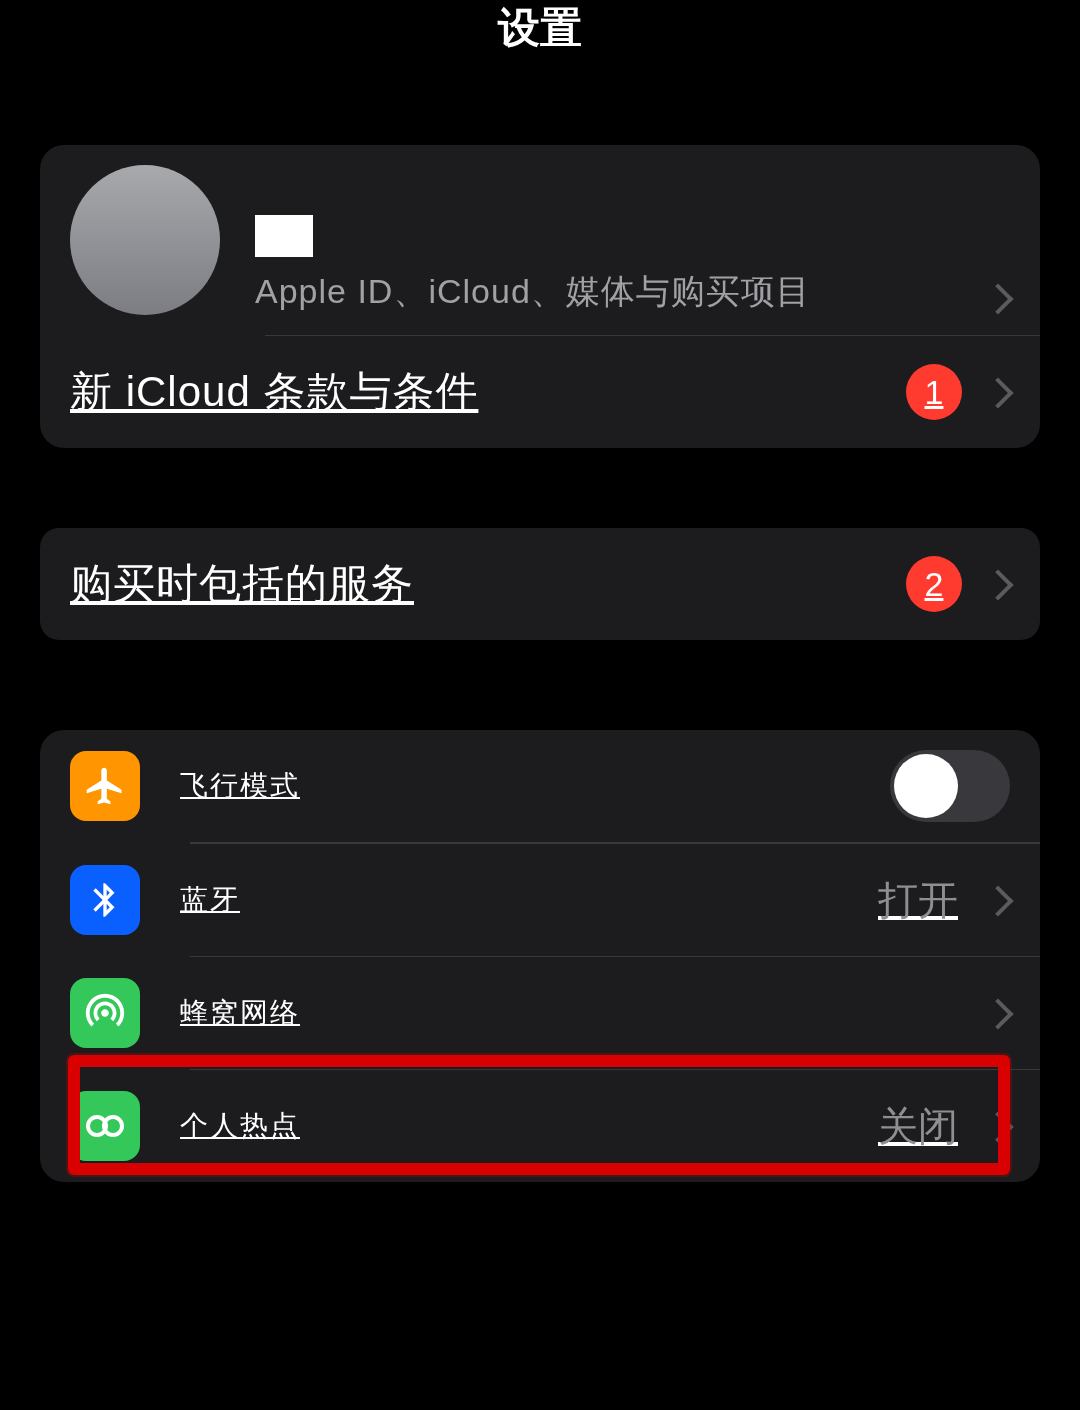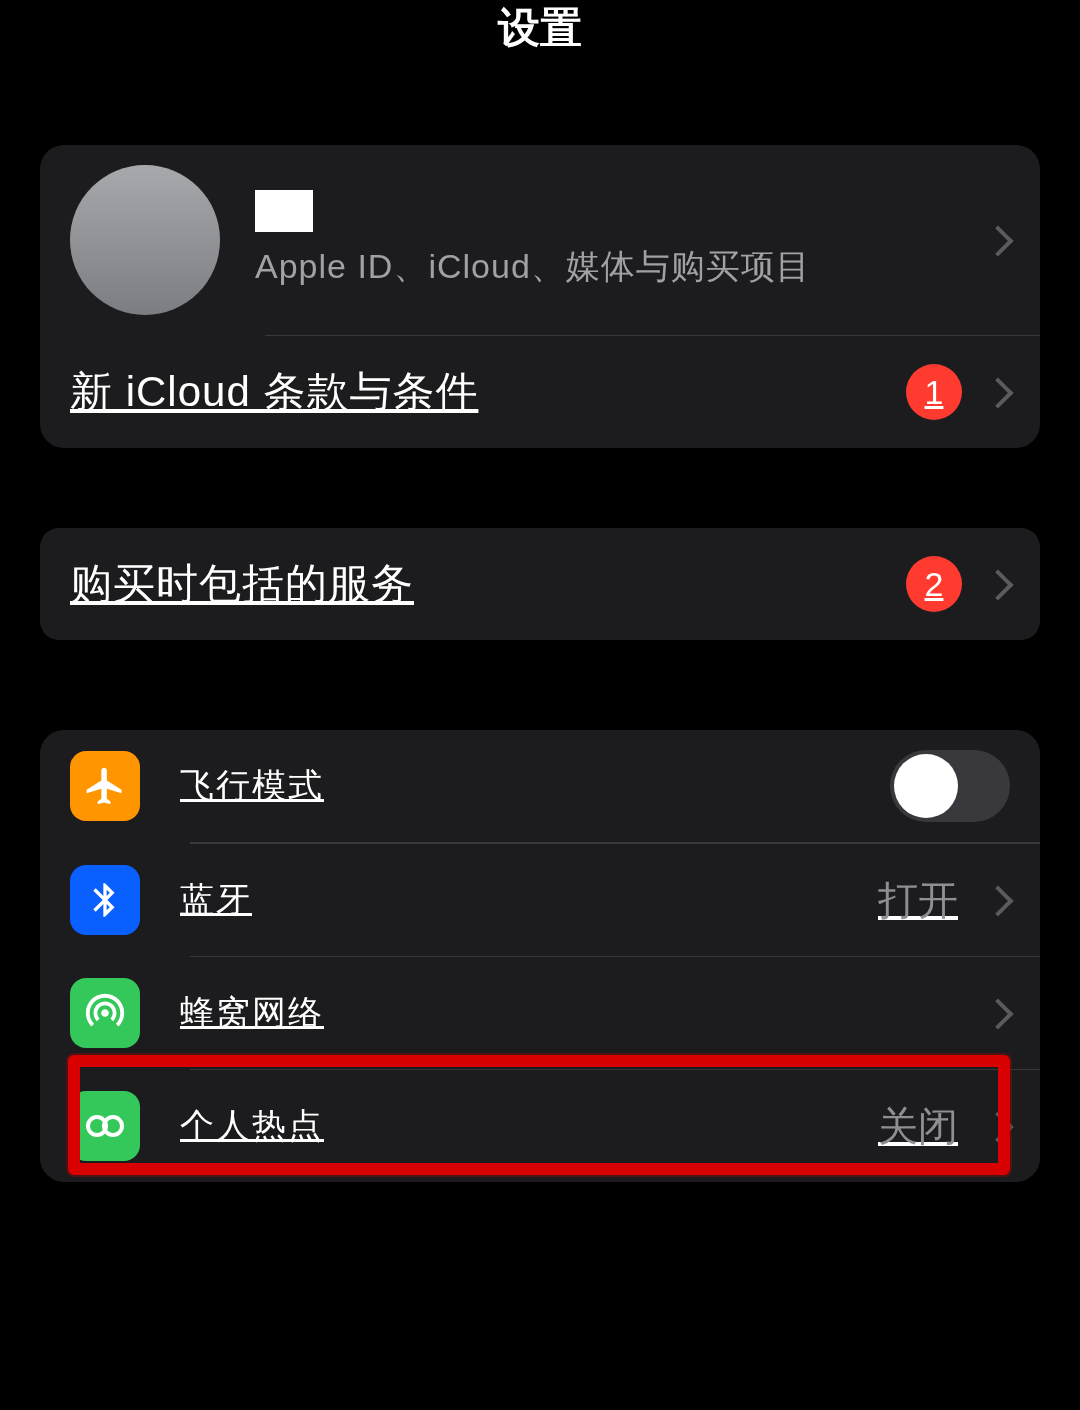--- a/index.html
+++ b/index.html
@@ -37,21 +37,21 @@
     }
     .section.second {
       margin-top: 80px;
       border-radius: 19px;
     }
     .section.third {
       margin-top: 90px;
     }
     .account-row {
       display: flex;
-      align-items: center;
+      align-items: flex-end;
       padding: 20px 30px;
       position: relative;
       min-height: 150px;
     }
     .avatar {
       width: 150px;
       height: 150px;
       border-radius: 50%;
       background: linear-gradient(180deg, #a8a9ad 0%, #7c7d82 100%);
       flex-shrink: 0;
@@ -93,21 +93,21 @@
     }
     .row {
       display: flex;
       align-items: center;
       padding: 0 30px;
       min-height: 112px;
       position: relative;
       text-decoration: underline;
     }
     .row-label {
-      font-size: 34px;
+      font-size: 28px;
       color: #fff;
       flex: 1;
       letter-spacing: 2px;
     }
     .row-label-nopad {
       font-size: 42px;
       color: #fff;
       flex: 1;
       letter-spacing: 1px;
     }

